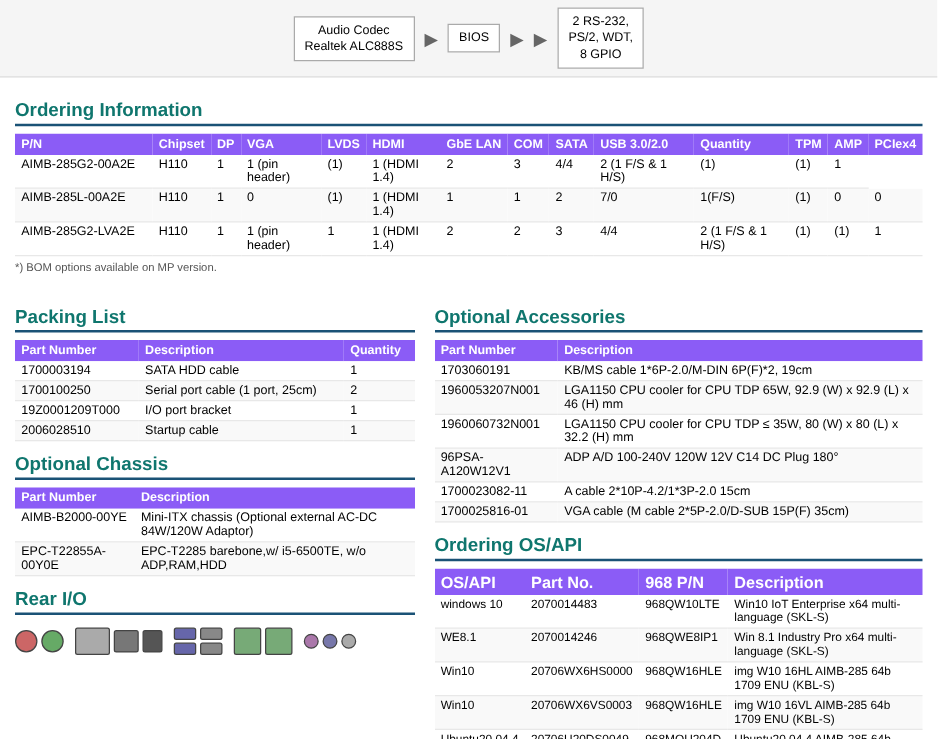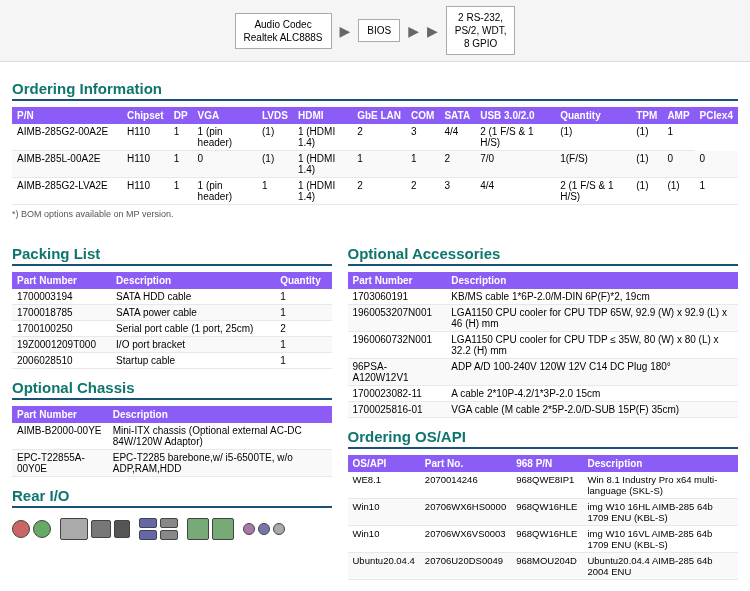--- a/index.html
+++ b/index.html
@@ -75,21 +75,21 @@
     }
     .left-col {
       width: 45%;
     }
     .right-col {
       width: 55%;
     }
 
     .ordering-table th:first-child { min-width: 110px; }
 
-    .embedded-table th { font-size: 10px; }
+    .embedded-table th { font-size: 13px; }
     .embedded-table td { font-size: 9.5px; }
 
     
     .rear-io-visual {
       display: flex;
       align-items: center;
       padding: 4px 0 6px 0;
       gap: 3px;
     }
     .port-rect {
@@ -196,25 +196,20 @@
               <th>Quantity</th>
             </tr>
           </thead>
         <tbody id="packing-body">
             <tr>
               <td>1700003194</td>
               <td>SATA HDD cable</td>
               <td>1</td>
             </tr>
             <tr>
-              <td>1700018785</td>
-              <td>SATA power cable</td>
-              <td>1</td>
-            </tr>
-            <tr>
               <td>1700100250</td>
               <td>Serial port cable (1 port, 25cm)</td>
               <td>2</td>
             </tr>
             <tr>
               <td>19Z0001209T000</td>
               <td>I/O port bracket</td>
               <td>1</td>
             </tr>
             <tr>
@@ -318,20 +313,26 @@
         <thead>
             <tr id="embedded-header">
               <th>OS/API</th>
               <th>Part No.</th>
               <th>968 P/N</th>
               <th>Description</th>
             </tr>
           </thead>
         <tbody id="embedded-body">
             <tr>
+              <td>windows 10</td>
+              <td>2070014483</td>
+              <td>968QW10LTE</td>
+              <td>Win10 IoT Enterprise x64 multi-language (SKL-S)</td>
+            </tr>
+            <tr>
               <td>WE8.1</td>
               <td>2070014246</td>
               <td>968QWE8IP1</td>
               <td>Win 8.1 Industry Pro x64 multi-language (SKL-S)</td>
             </tr>
             <tr>
               <td>Win10</td>
               <td>20706WX6HS0000</td>
               <td>968QW16HLE</td>
               <td>img W10 16HL AIMB-285 64b 1709 ENU (KBL-S)</td>

